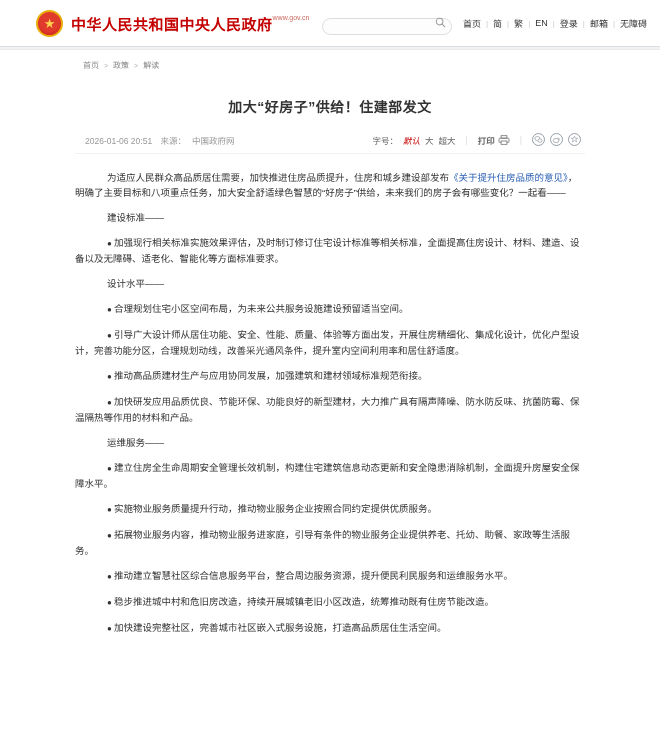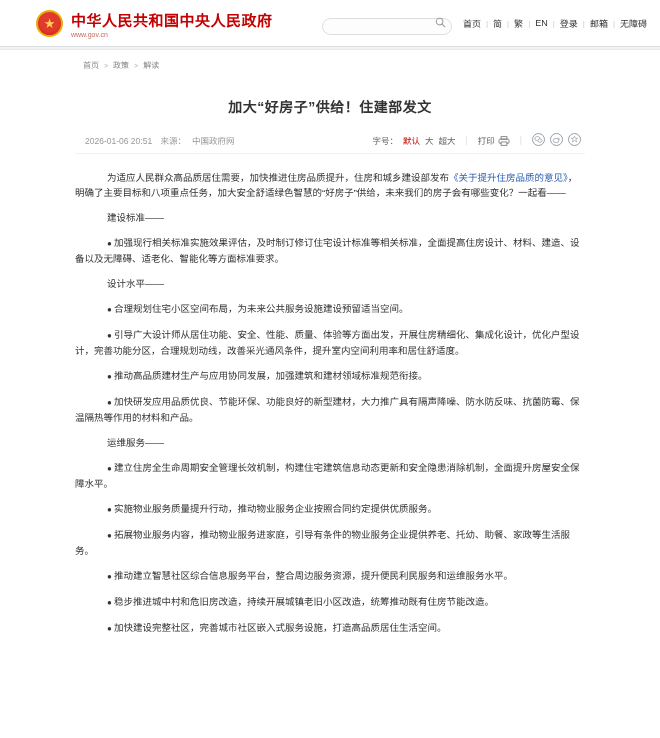--- a/index.html
+++ b/index.html
@@ -7,21 +7,21 @@
     font-family:"Liberation Sans","DejaVu Sans",sans-serif; }
 
   
   .site-header { height:46px; display:flex; align-items:center;
     justify-content:space-between; padding:0 12px 0 36px; }
   .brand { display:flex; align-items:center; gap:8px; }
   .emblem { width:27px; height:27px; border-radius:50%;
     background:radial-gradient(circle at 50% 42%, #e03a2d 0 55%, #c21414 100%);
     border:2px solid #e9ae08; display:flex; align-items:center; justify-content:center;
     color:#ffd34d; font-size:13px; line-height:1; }
-  .brand-text { display:flex; flex-direction:column; }
+  .brand-text { display:flex; flex-direction:row; }
   .site-name { font-size:15px; font-weight:bold; color:#c40000; letter-spacing:.5px; }
   .site-url { font-size:7px; color:#c96a60; margin-top:1px; }
   .header-right { display:flex; align-items:center; gap:10px; }
   .search-box { position:relative; width:130px; height:17px; }
   .search-box input { width:100%; height:100%; border:1px solid #ddd; border-radius:9px;
     background:#fdfdfd; outline:none; font-size:8px; padding:0 20px 0 8px; color:#333; }
   .search-icon { position:absolute; right:6px; top:2.5px; width:11px; height:11px; cursor:pointer; }
   .top-nav { display:flex; align-items:center; font-size:9px; color:#333; }
   .top-nav a { color:#333; text-decoration:none; padding:0 1px; cursor:pointer; }
   .nav-sep { color:#ccc; margin:0 4px; font-size:8px; }
@@ -37,23 +37,23 @@
   
   .article { width:510px; margin:0 auto; }
   h1.article-title { margin-top:26px; text-align:center; font-size:14px;
     font-weight:600; color:#333; letter-spacing:.5px; }
   .meta-row { display:flex; justify-content:space-between; align-items:center;
     margin-top:17px; padding:0 4px 7px 10px; font-size:8.5px; color:#999;
     border-bottom:1px solid #f2f2f2;gap:40px; }
   .meta-left span { margin-right:6px; }
   .meta-right { display:flex; align-items:center; gap:5px; color:#666; }
   .fs-option { cursor:pointer; }
-  .fs-option.active { color:#c40000; }
+  .fs-option.active { color:#c40000;font-style:italic; }
   .meta-sep { color:#ddd; margin:0 5px; }
-  .print-wrap { display:flex; align-items:flex-end; gap:3px; cursor:pointer; color:#666; }
+  .print-wrap { display:flex; align-items:center; gap:3px; cursor:pointer; color:#666;font-weight:bold; }
   .share-circle { width:13px; height:13px; border:1px solid #979ea6; border-radius:50%;
     display:flex; align-items:center; justify-content:center; cursor:pointer; }
 
   
   .article-body { margin-top:16px; font-size:9.5px; line-height:15px; color:#333; }
   .article-body p { text-indent:32px; margin-bottom:10px; }
   .article-body p.heading { color:#333; font-weight:500; }
   .article-body a { color:#2b5fb4; text-decoration:none; cursor:pointer; }
   .dot { font-size:8px; color:#333; }
 

